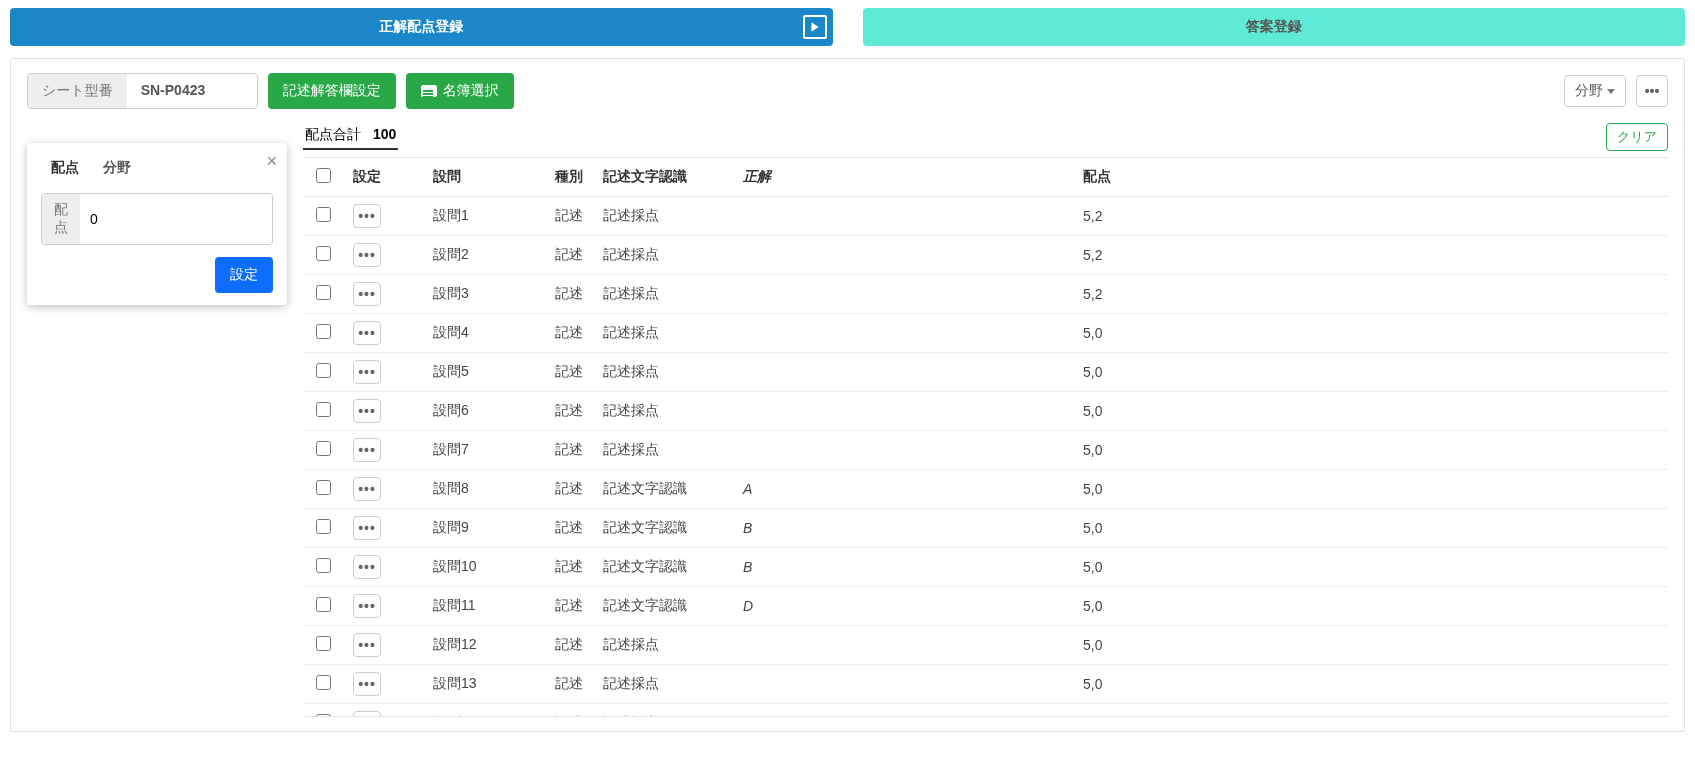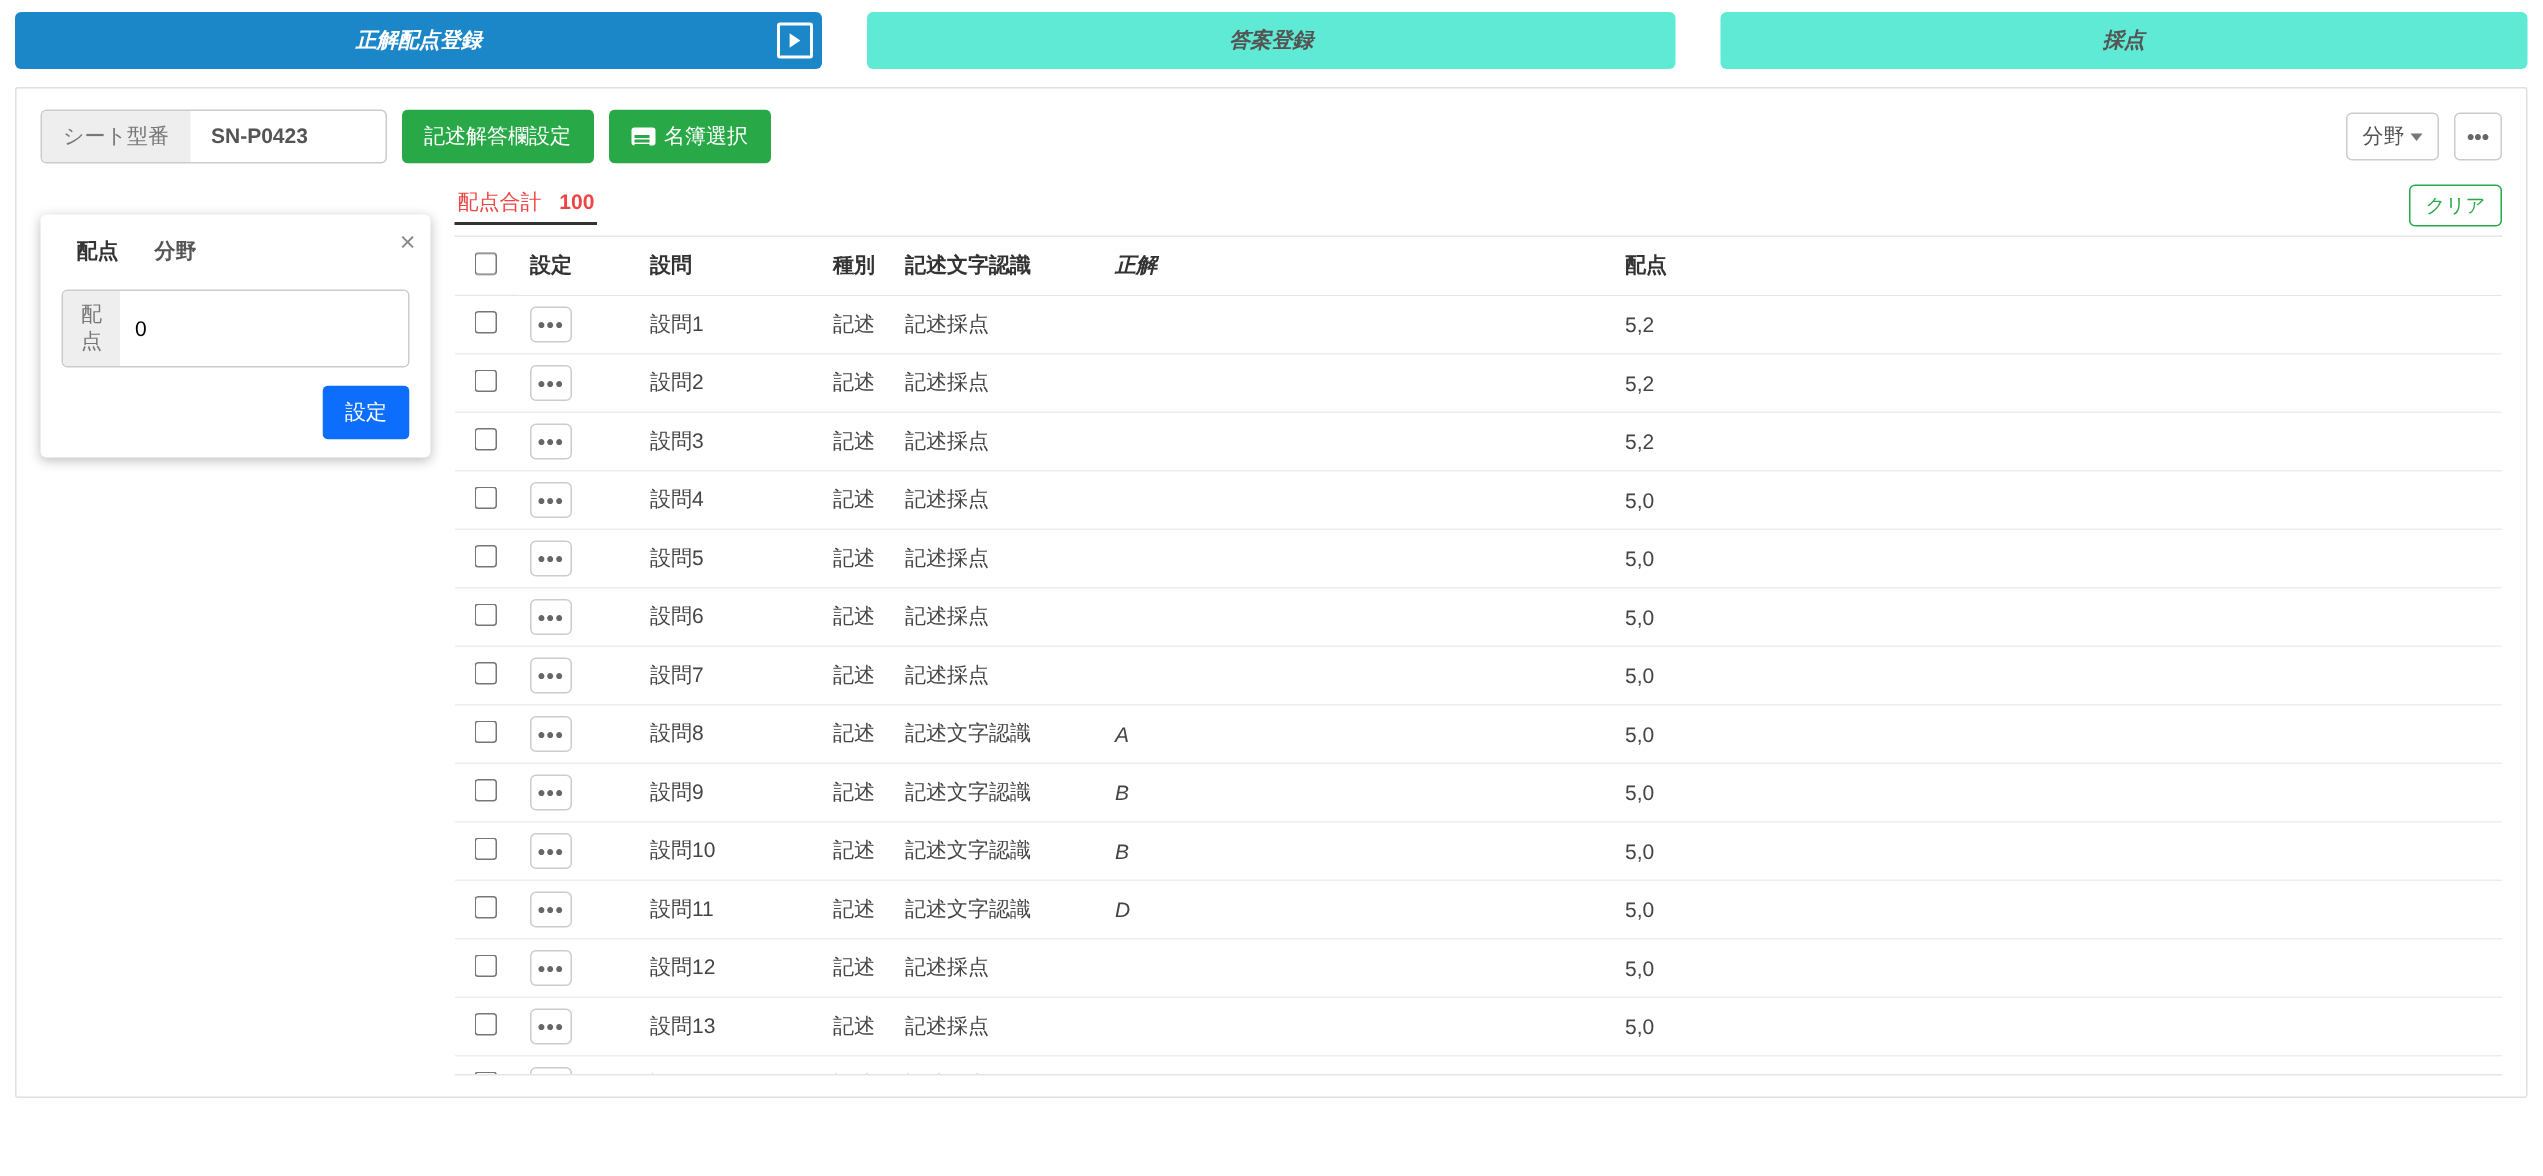--- a/index.html
+++ b/index.html
@@ -1,18 +1,18 @@
 <!DOCTYPE html>
 <html><head>
 <meta charset="utf-8">
 <style>
   * { box-sizing: border-box; margin: 0; padding: 0; }
   body { font-family: "Helvetica Neue", Arial, "Hiragino Kaku Gothic ProN", "Meiryo", sans-serif; font-size: 14px; color: #333; background: #fff; }
   
-  .stepper { display: flex; gap: 30px; padding: 8px 10px 12px 10px; font-style: italic; }
+  .stepper { display: flex; gap: 30px; padding: 8px 10px 12px 10px; }
   .step { flex: 1; background: #5eead4; color: #555; text-align: center; padding: 10px 8px; border-radius: 4px; position: relative; font-weight: 600; }
   .step.active { background: #1b87c9; color: #fff; }
   .step .adv { position: absolute; right: 6px; top: 50%; transform: translateY(-50%); width: 24px; height: 24px; border: 2px solid #fff; display:flex; align-items:center; justify-content:center; border-radius:2px; }
   .step .adv svg { width: 12px; height: 12px; fill: #fff; }
   
   .panel { border: 1px solid #e0e0e0; margin: 0 10px 26px 10px; padding: 14px 16px; border-radius: 2px; }
   
   .toolbar { display: flex; align-items: center; gap: 10px; margin-bottom: 14px; }
   .sheet-group { display:flex; border:1px solid #ccc; border-radius:4px; overflow:hidden; }
   .sheet-label { background:#eee; padding:8px 14px; color:#777; font-weight:500; }
@@ -32,21 +32,21 @@
   .tabs { display:flex; gap:4px; margin-bottom:10px; }
   .tab { padding:4px 10px; color:#555; border-bottom:2px solid transparent; font-weight:600;}
   .tab.active { color:#333; }
   .input-group { display:flex; border:1px solid #ccc; border-radius:4px; overflow:hidden; margin-bottom:12px;}
   .input-group .label { background:#eee; padding:7px 12px; color:#777; }
   .input-group input { border:none; padding:7px 10px; flex:1; font-size:14px; outline:none;}
   .side-card .actions { display:flex; justify-content:flex-end; }
   
   .main { flex:1; }
   .summary-row { display:flex; align-items:center; margin-bottom:6px; }
-  .summary { color:#ef4444; font-weight:500; border-bottom:2px solid #333; padding:2px 2px 4px 2px; display:inline-block;}
+  .summary { color:#000000; font-weight:500; border-bottom:2px solid #333; padding:2px 2px 4px 2px; display:inline-block;}
   .summary .num { margin-left:8px; font-weight:700;}
   
   .table-wrap { border:1px solid #e6e6e6; border-left:none; border-right:none; max-height: 560px; overflow-y:auto; position:relative;}
   table { width:100%; border-collapse:collapse; }
   thead th { position:sticky; top:0; background:#fff; text-align:left; padding:10px 10px; font-weight:700; color:#333; border-bottom:1px solid #e6e6e6; z-index:1;}
   tbody td { padding:7px 10px; border-bottom:1px solid #eee; color:#444; }
   .row-menu { width:28px; height:24px; border:1px solid #ccc; border-radius:4px; background:#fff; display:flex; align-items:center; justify-content:center; cursor:pointer; font-weight:bold; color:#666; letter-spacing:1px;}
   .col-chk { width:40px; text-align:center;}
   .col-set { width:80px;}
   .col-q { width:100px;}
@@ -72,23 +72,20 @@
   <div class="step active">
     <span>正解配点登録</span>
     <span class="adv">
       <svg viewBox="0 0 10 10">
           <path d="M2 1 L8 5 L2 9 Z"></path>
         </svg>
     </span>
   </div>
   <div class="step">
     <span>答案登録</span>
-  </div>
-  <div class="step">
-    <span>採点</span>
   </div>
 </div>
 
 <div class="panel">
 
   <div class="toolbar">
     <div class="sheet-group">
       <div class="sheet-label">シート型番</div>
       <div class="sheet-value">SN-P0423</div>
     </div>

